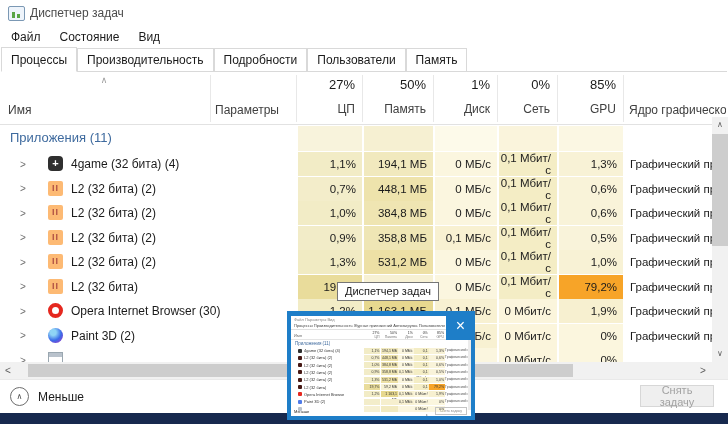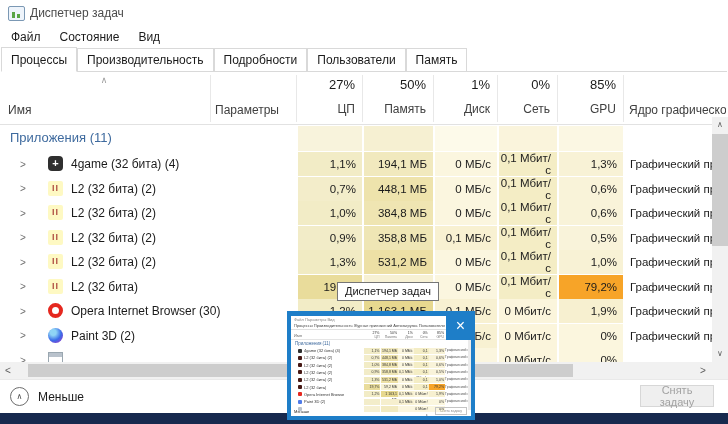--- a/index.html
+++ b/index.html
@@ -36,21 +36,21 @@
   #list{position:absolute;left:0;top:125px;width:712px;height:237px;overflow:hidden;background:#fff;}
   .row{position:absolute;left:0;width:712px;height:24px;}
   .grouprow{position:absolute;left:0;top:1px;width:712px;height:25px;}
   .grouplabel{position:absolute;left:10px;top:4px;font-size:13px;color:#3e6a9e;}
   .cell{position:absolute;top:0;height:100%;font-size:11.5px;text-align:right;box-sizing:border-box;padding-right:6px;border-left:2px solid #fff;display:flex;align-items:center;justify-content:flex-end;}
   .enginecell{position:absolute;top:0;height:100%;left:623px;width:89px;font-size:11.5px;display:flex;align-items:center;padding-left:7px;box-sizing:border-box;white-space:nowrap;overflow:hidden;background:#fff;}
   .expchev{position:absolute;left:20px;top:0;height:100%;display:flex;align-items:center;font-size:10px;color:#707070;}
   .rowicon{position:absolute;left:48px;top:50%;margin-top:-8px;width:15px;height:15px;box-sizing:border-box;}
   .rowname{position:absolute;left:71px;top:0;height:100%;display:flex;align-items:center;font-size:12px;white-space:nowrap;}
   .icon-4game{background:#2f2f2f;border-radius:4px;color:#fff;font-size:11px;font-weight:bold;text-align:center;line-height:14px;}
-  .icon-l2{background:#fef9c3;border-radius:2px;color:#b05044;font-size:9px;font-weight:bold;text-align:center;line-height:15px;letter-spacing:1px;}
+  .icon-l2{background:#fdba74;border-radius:2px;color:#b05044;font-size:9px;font-weight:bold;text-align:center;line-height:15px;letter-spacing:1px;}
   .icon-opera{background:#fff;border:4px solid #e5281f;border-radius:50%;}
   .icon-paint3d{background:radial-gradient(circle at 35% 30%,#8fd4f5 0 20%,#3a6ce8 55%,#b32bc4 100%);border-radius:50%;}
   .icon-window{background:#fff;border:1px solid #9aa7b0;}
   .icon-window:before{content:"";position:absolute;left:0;right:0;top:0;height:4px;background:#b9c2cc;}
 
   
   .hscroll{position:absolute;left:0;top:362px;width:712px;height:17px;background:#f1f1f1;}
   .hthumb{position:absolute;left:28px;top:2px;width:545px;height:13px;background:#cdcdcd;}
   .sarrow{position:absolute;color:#5f5f5f;font-size:10px;line-height:17px;width:16px;text-align:center;}
   .vscroll{position:absolute;left:712px;top:117px;width:16px;height:245px;background:#f1f1f1;}

